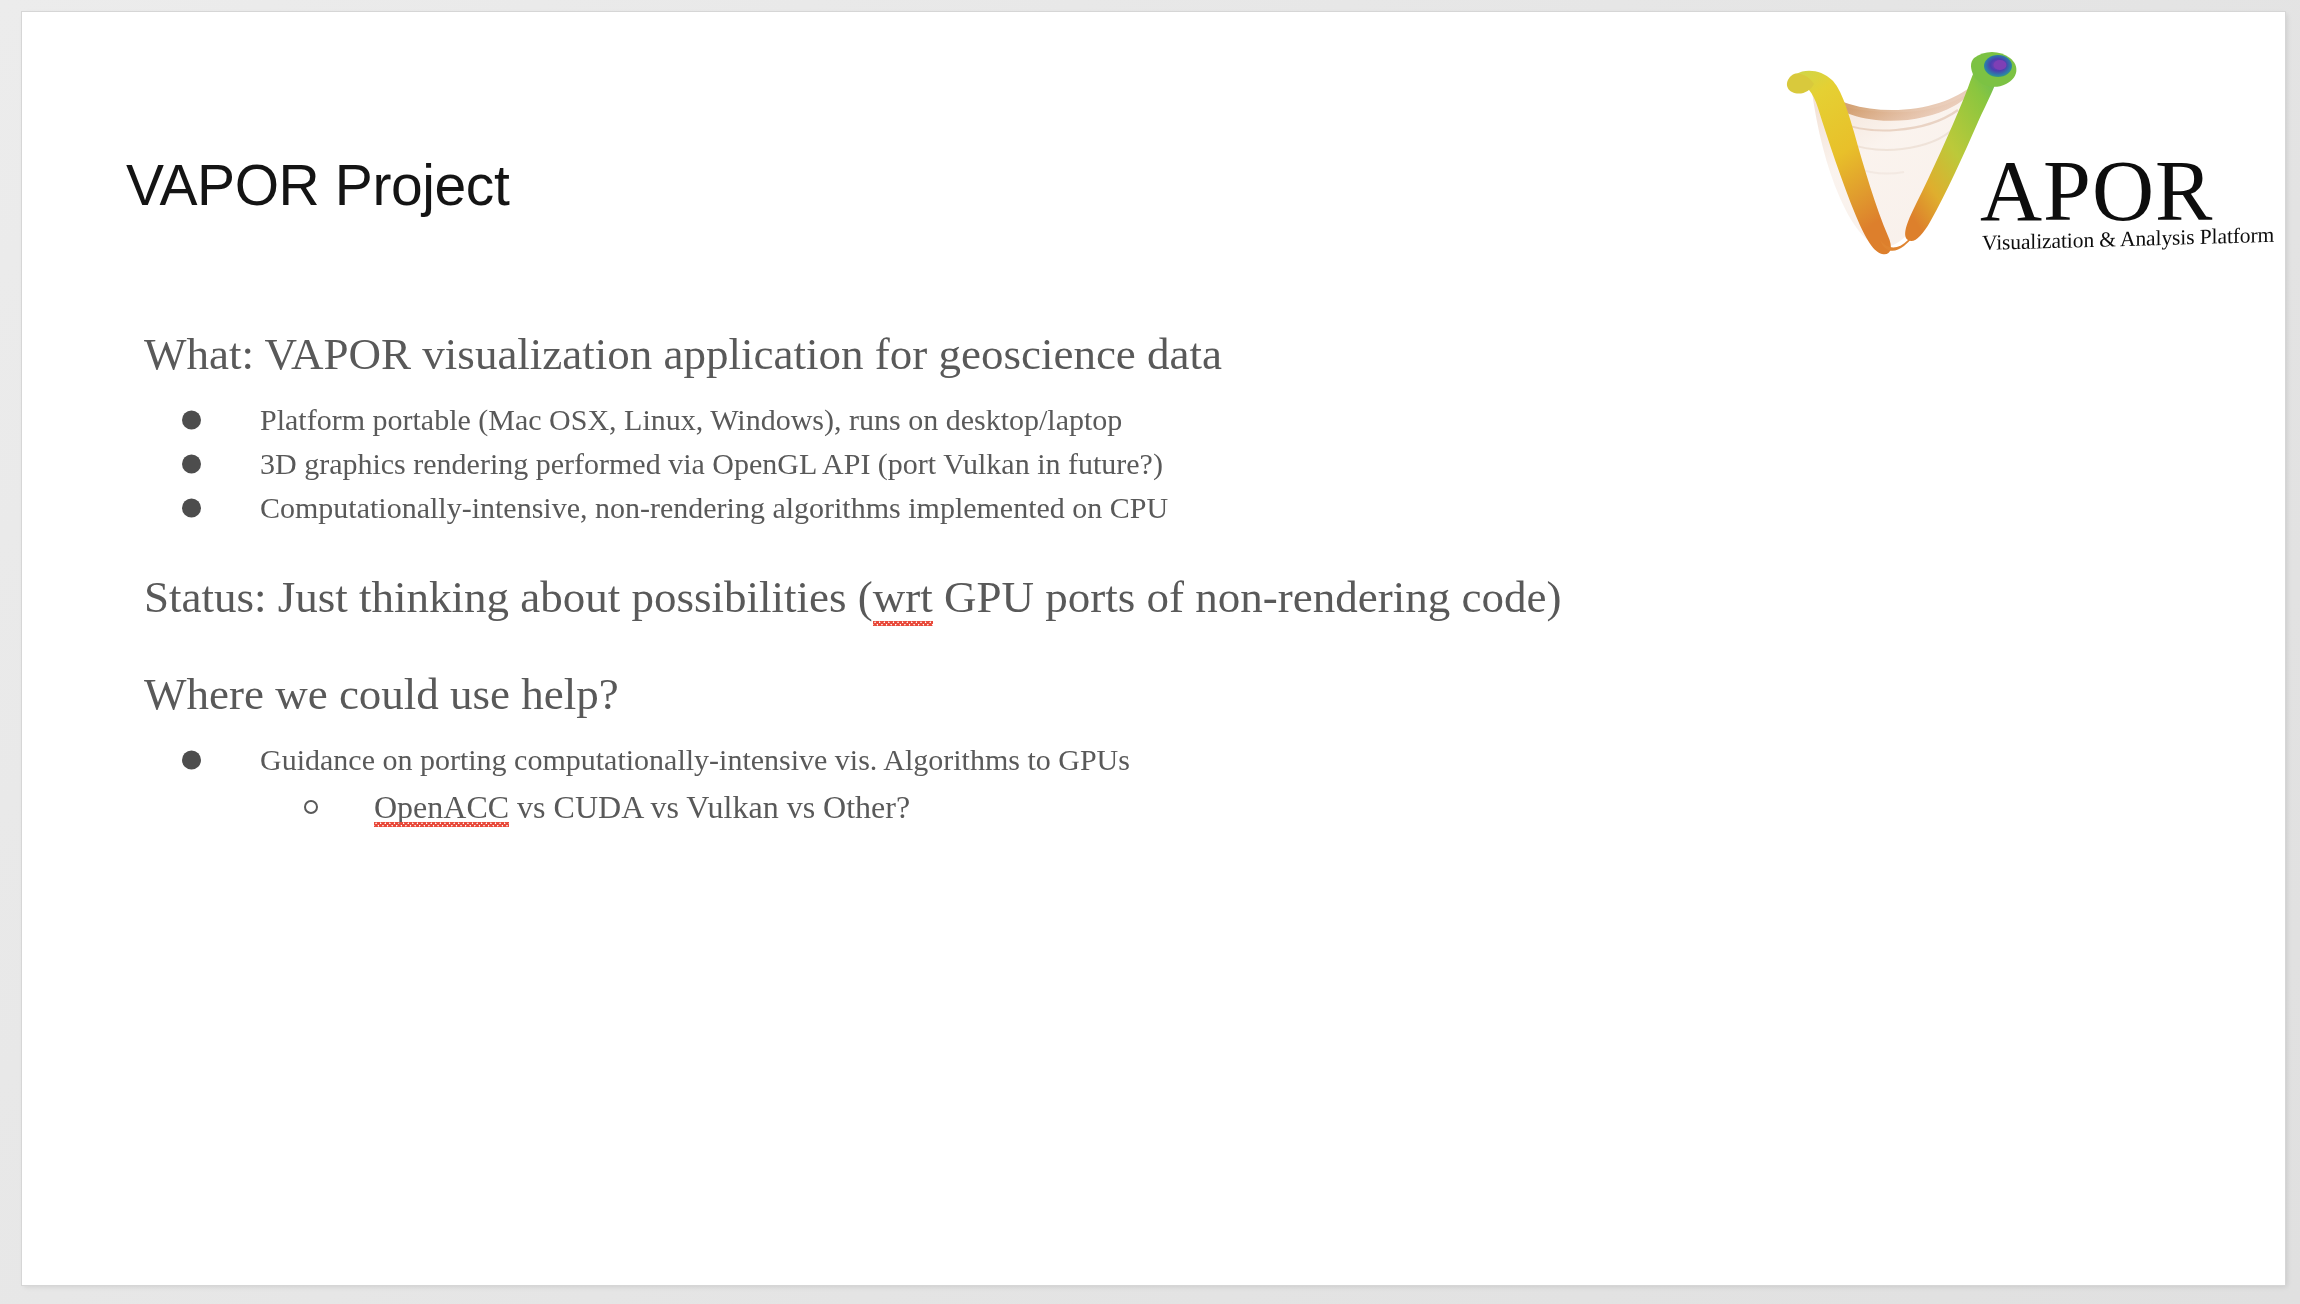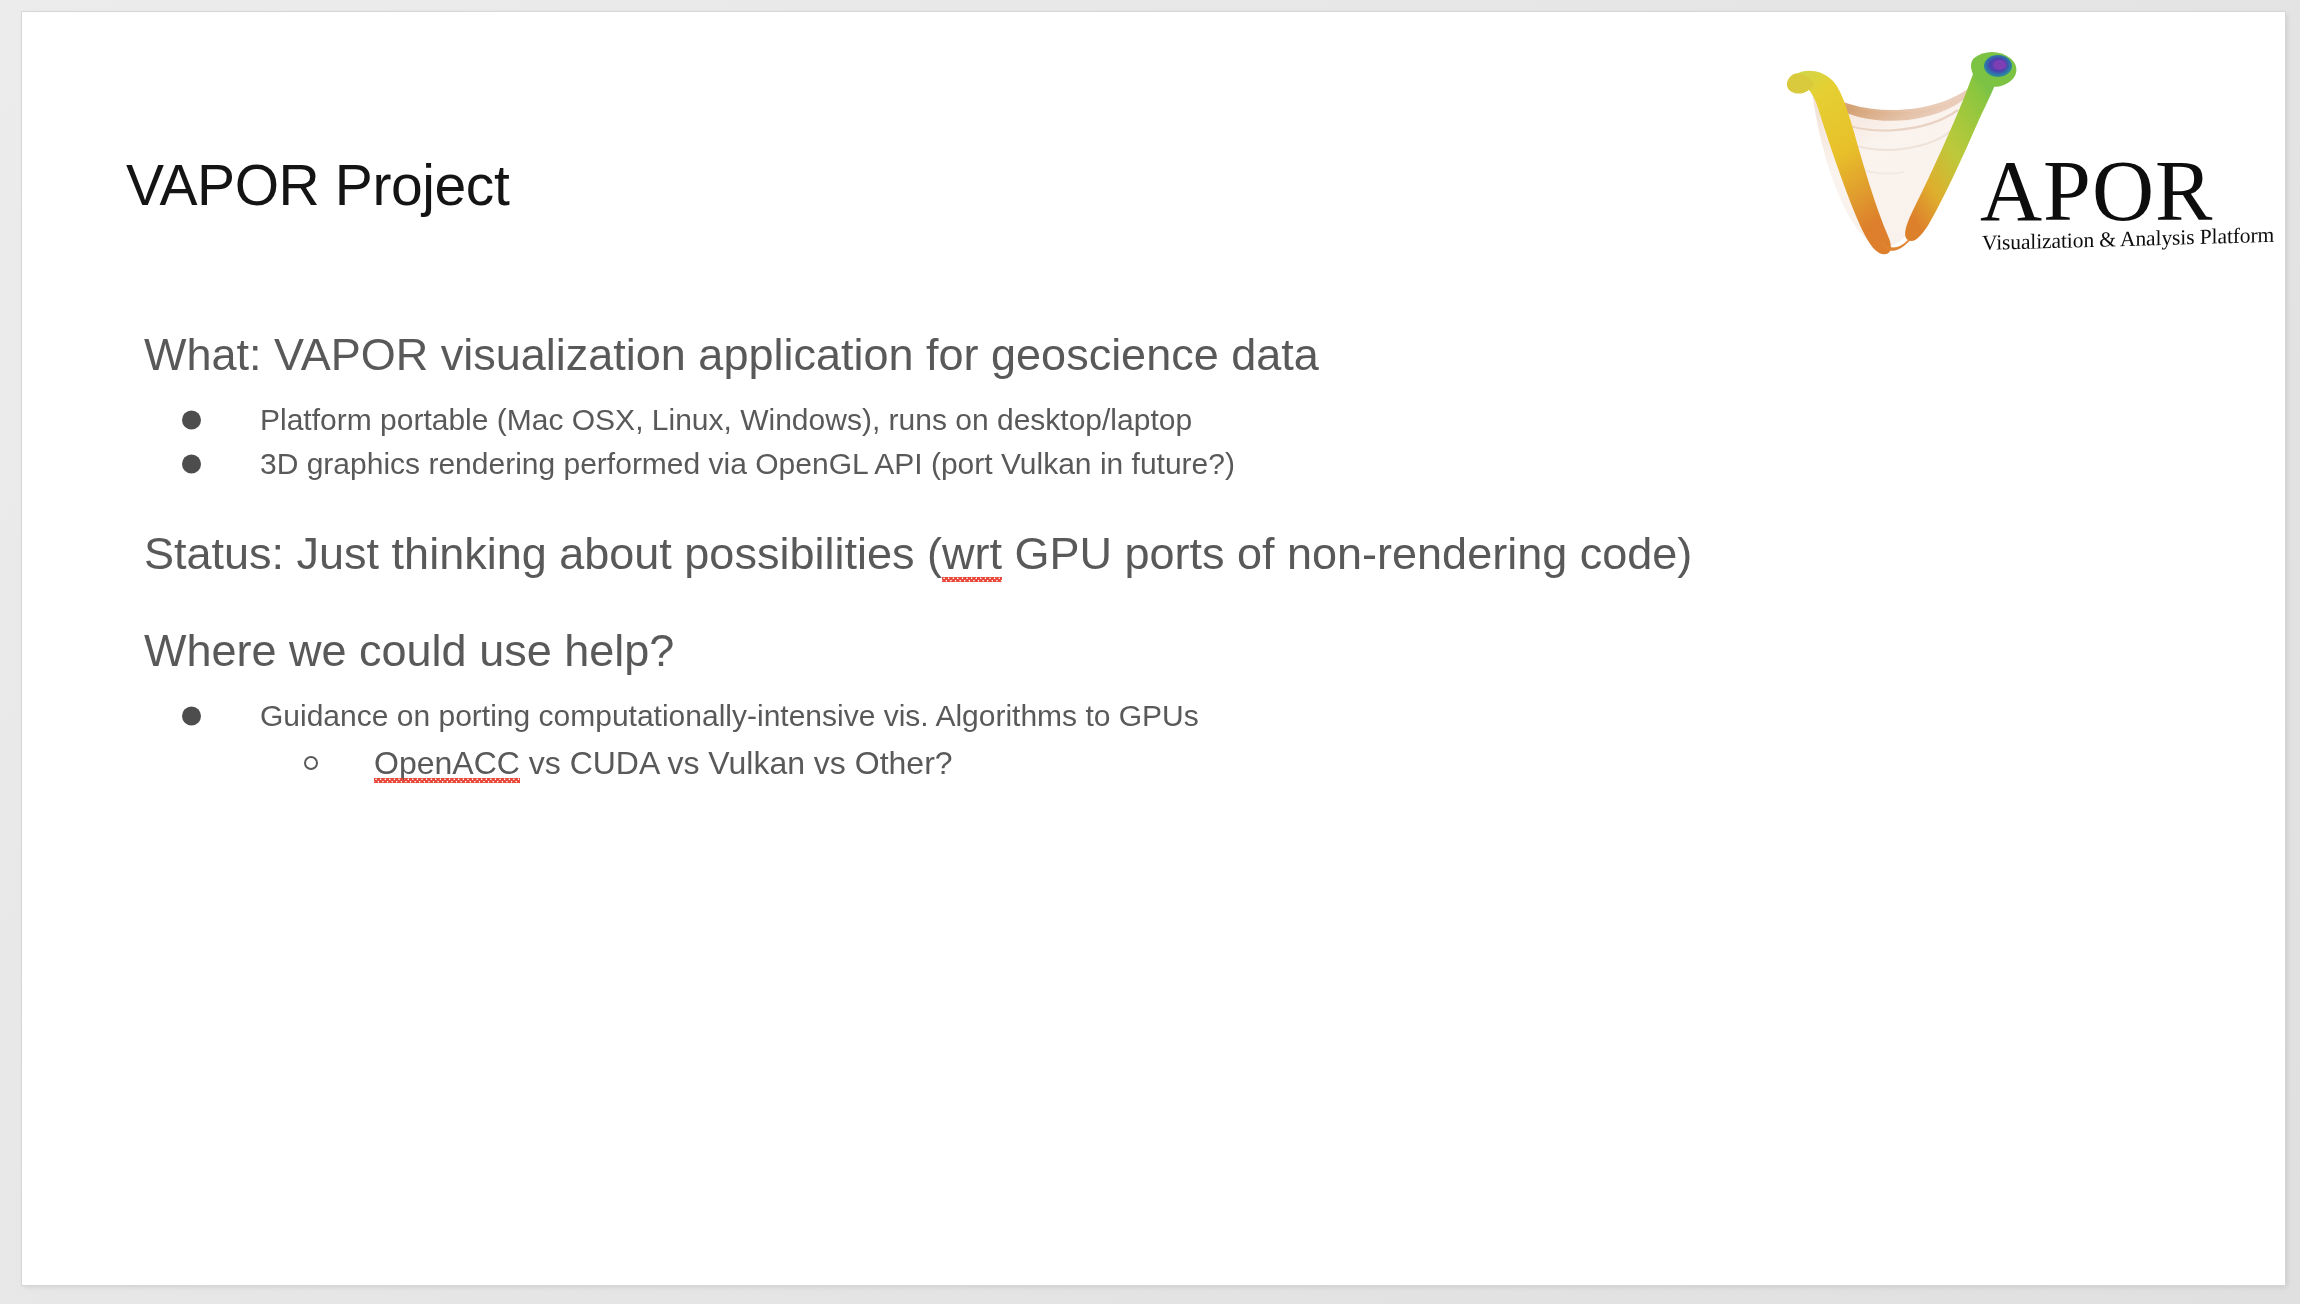--- a/index.html
+++ b/index.html
@@ -87,20 +87,21 @@
     white-space: nowrap;
   }
 
   
   #body-content {
     position: absolute;
     left: 122px;
     top: 320px;
     width: 2060px;
     color: #595959;
+    font-family: Liberation Serif, serif;
   }
 
   .para {
     font-size: 45px;
     line-height: 1.0;
     color: #595959;
     white-space: nowrap;
   }
   .para.gap-what   { margin-top: 0px; }
   .para.gap-lang   { margin-top: 64px; }
@@ -274,20 +275,24 @@
 
       <div class="bullet-group">
         <div class="li1">
           <span class="mark1"></span>
           <span>Platform portable (Mac OSX, Linux, Windows), runs on desktop/laptop</span>
         </div>
         <div class="li1">
           <span class="mark1"></span>
           <span>3D graphics rendering performed via OpenGL API (port Vulkan in future?)</span>
         </div>
+        <div class="li1">
+          <span class="mark1"></span>
+          <span>Computationally-intensive, non-rendering algorithms implemented on CPU</span>
+        </div>
       </div>
 
 
       <div class="para gap-status">
         <span>Status: Just thinking about possibilities (</span><span class="misspelled">wrt</span><span> GPU ports of non-rendering code)</span>
       </div>
 
       <div class="para gap-where">Where we could use help?</div>
 
       <div class="bullet-group second">

